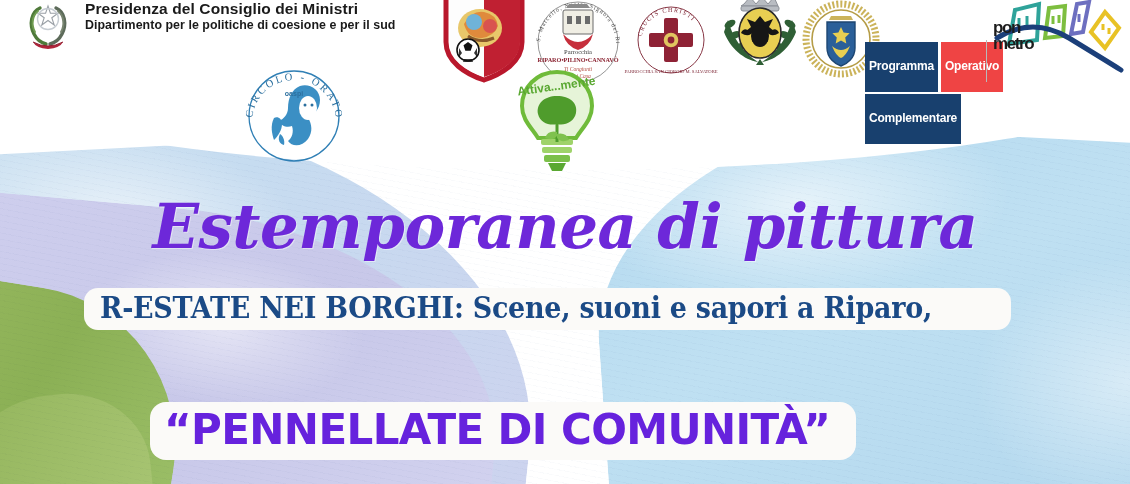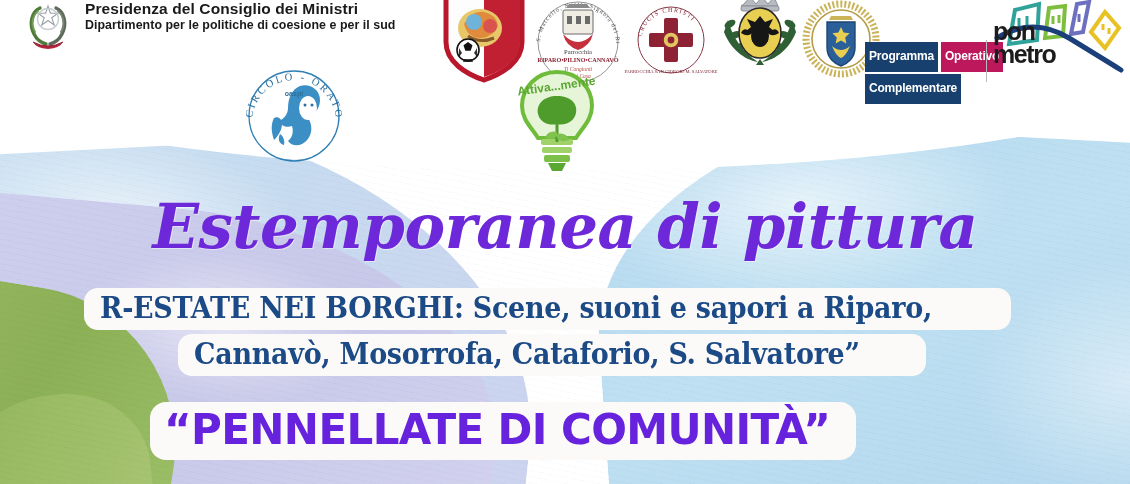--- a/index.html
+++ b/index.html
@@ -90,25 +90,25 @@
   .logo-attiva{left:502px;top:66px;width:94px;height:108px;}
   .logo-parrocchia{left:522px;top:-8px;width:96px;height:92px;}
   .logo-crucis{left:625px;top:2px;width:76px;height:76px;}
   .logo-comune{left:700px;top:-10px;width:104px;height:96px;}
   .logo-civic{left:795px;top:0px;width:76px;height:78px;}
   .logo-poc{left:857px;top:42px;width:118px;height:38px;}
   .logo-ponmetro{left:985px;top:-2px;width:132px;height:88px;}
 
   .poc-box{display:flex;flex-direction:column;gap:2px;}
   .poc-row{display:flex;gap:3px;}
-  .poc-chip{background:#18406e;color:#ffffff;font-size:12px;font-weight:700;padding:8px 4px;line-height:1.15;letter-spacing:-.2px;white-space:nowrap;}
-  .poc-chip.red{background:#be185d;}
+  .poc-chip{background:#18406e;color:#ffffff;font-size:12px;font-weight:700;padding:18px 4px;line-height:1.15;letter-spacing:-.2px;white-space:nowrap;}
+  .poc-chip.red{background:#ef4444;}
   .poc-divider{position:absolute;left:978px;top:40px;width:1px;height:42px;background:#b9b9b9;}
 
-  .pm-text{position:absolute;left:0;top:22px;font-size:25px;font-weight:700;color:#1c1c1c;line-height:.92;letter-spacing:-1.4px;}
+  .pm-text{position:absolute;left:0;top:22px;font-size:17px;font-weight:700;color:#1c1c1c;line-height:.92;letter-spacing:-1.4px;}
 
   
   .title-main{
     position:absolute;left:0;top:196px;width:1130px;text-align:center;z-index:14;
     font-family:"DejaVu Serif",serif;
     font-size:61px;font-weight:700;font-style:italic;
     color:#6d28d9;letter-spacing:-.5px;line-height:1;
     text-shadow:1px 1px 0 rgba(255,255,255,.45);
   }
 
@@ -359,25 +359,20 @@
   </div>
 
   <div class="title-main">Estemporanea di pittura</div>
 
   <div class="pill-wrap pill-sub1">
     <div class="pill">
       <span class="sub-text sub1">R-ESTATE NEI BORGHI: Scene, suoni e sapori a Riparo,</span>
     </div>
   </div>
 
-  <div class="pill-wrap pill-sub2">
-    <div class="pill">
-      <span class="sub-text sub2">Cannavò, Mosorrofa, Cataforio, S. Salvatore”</span>
-    </div>
-  </div>
 
   <div class="pill-wrap pill-head">
     <div class="pill">
       <span class="head-text">“PENNELLATE DI COMUNITÀ”</span>
     </div>
   </div>
 
 </div>
 
 </body></html>

